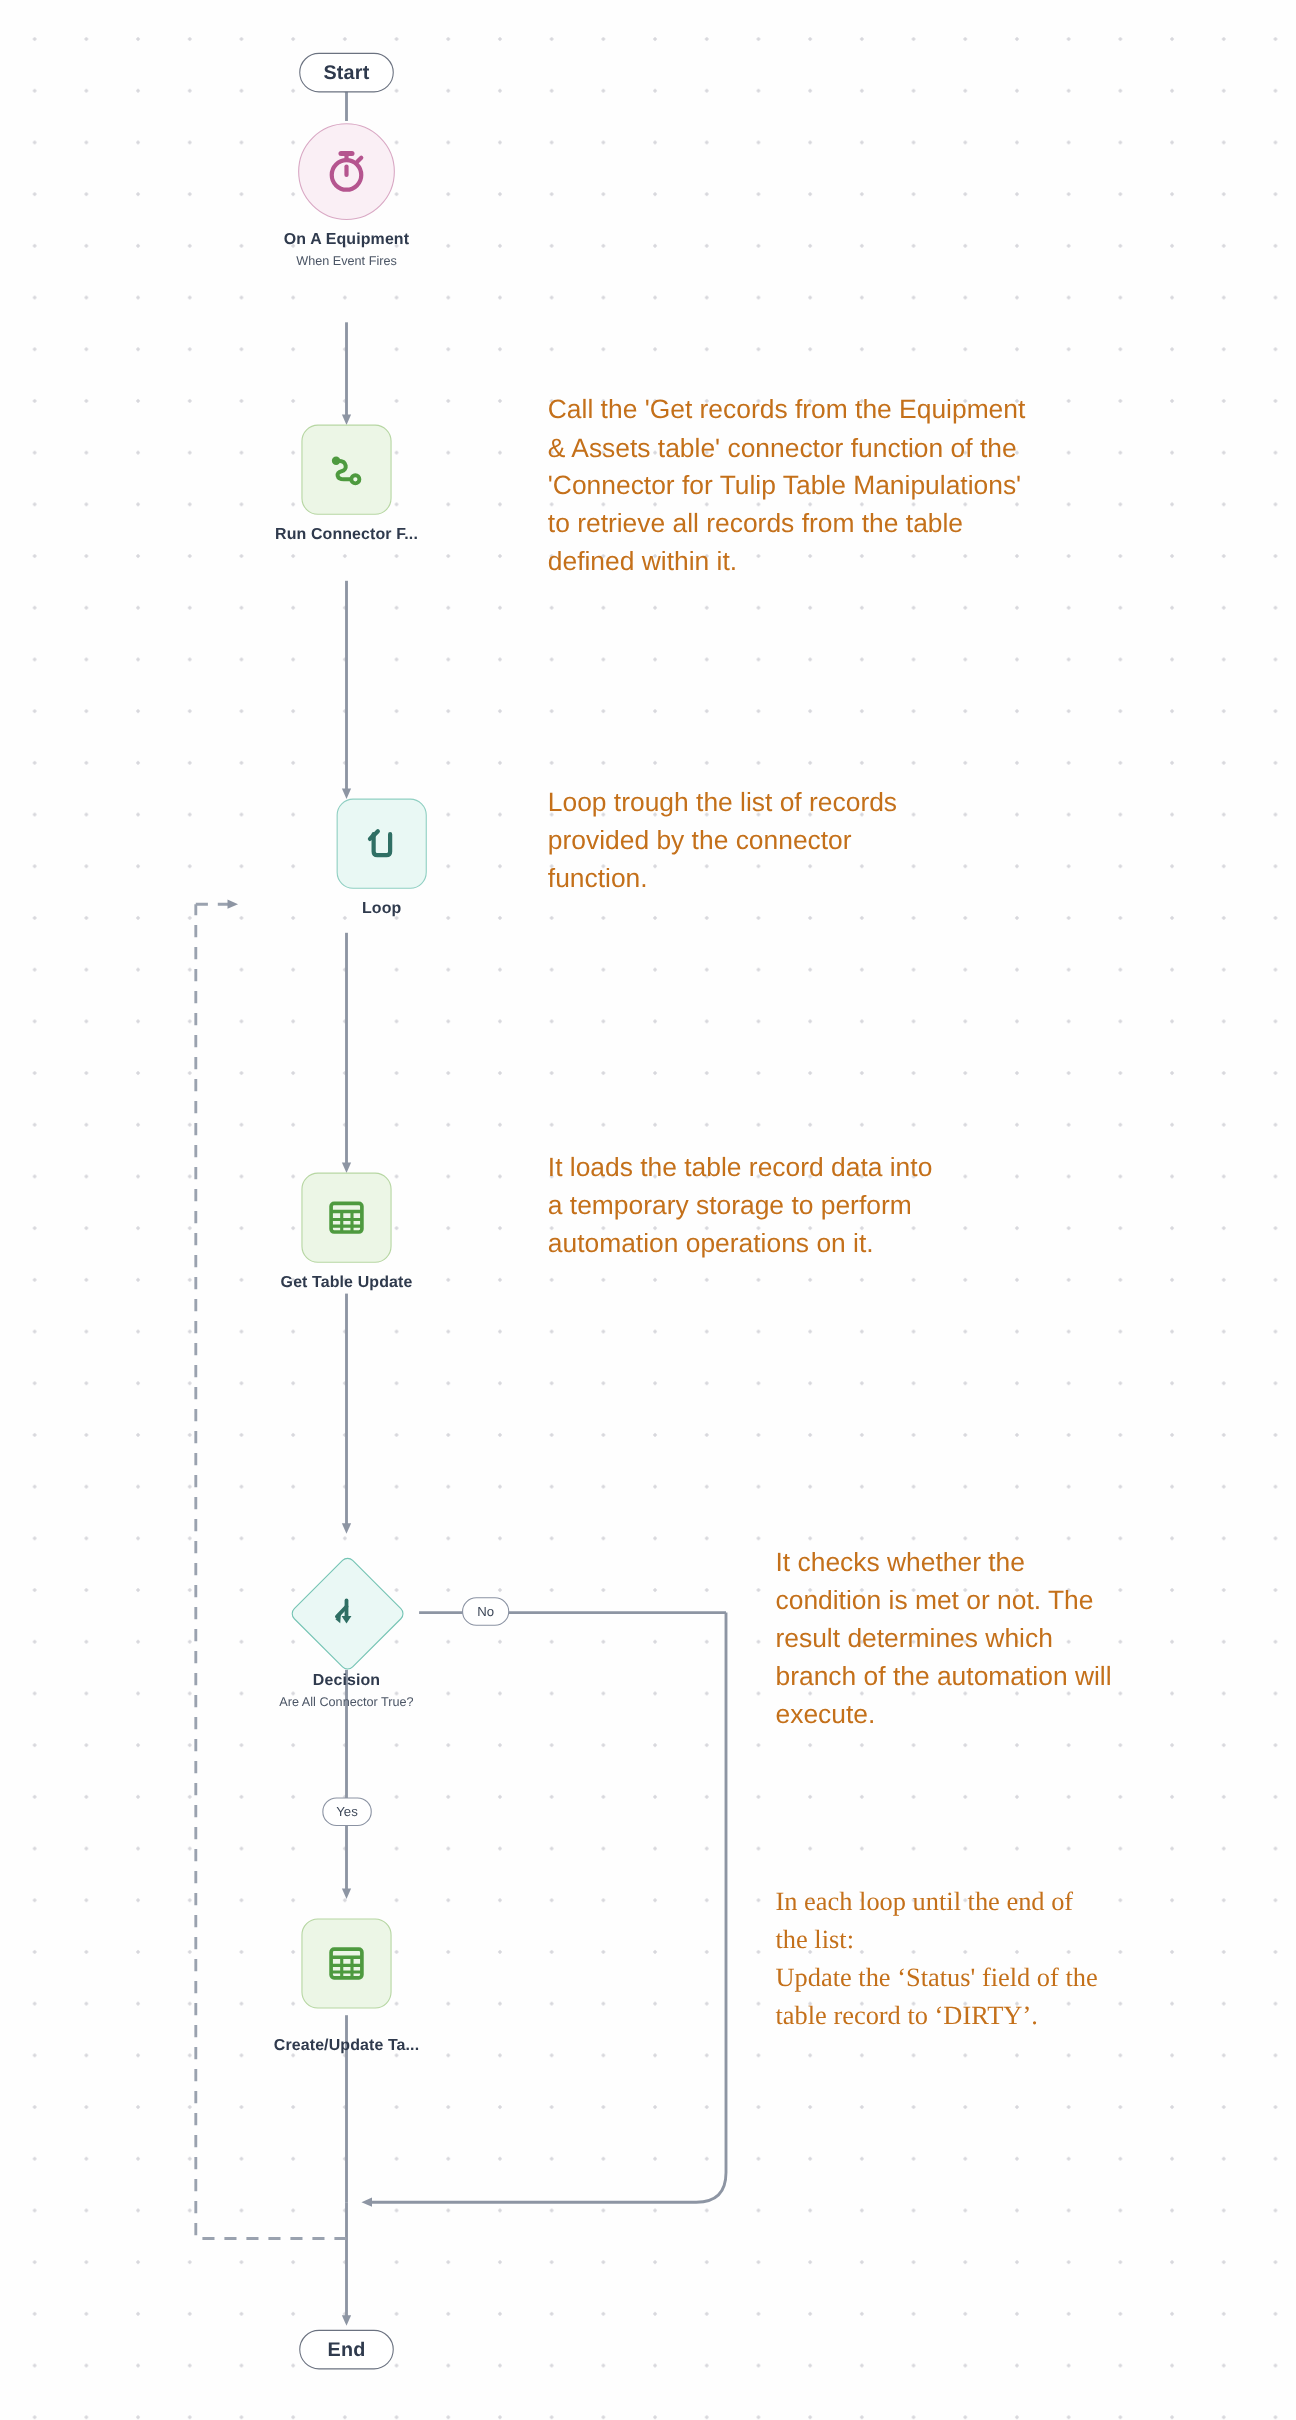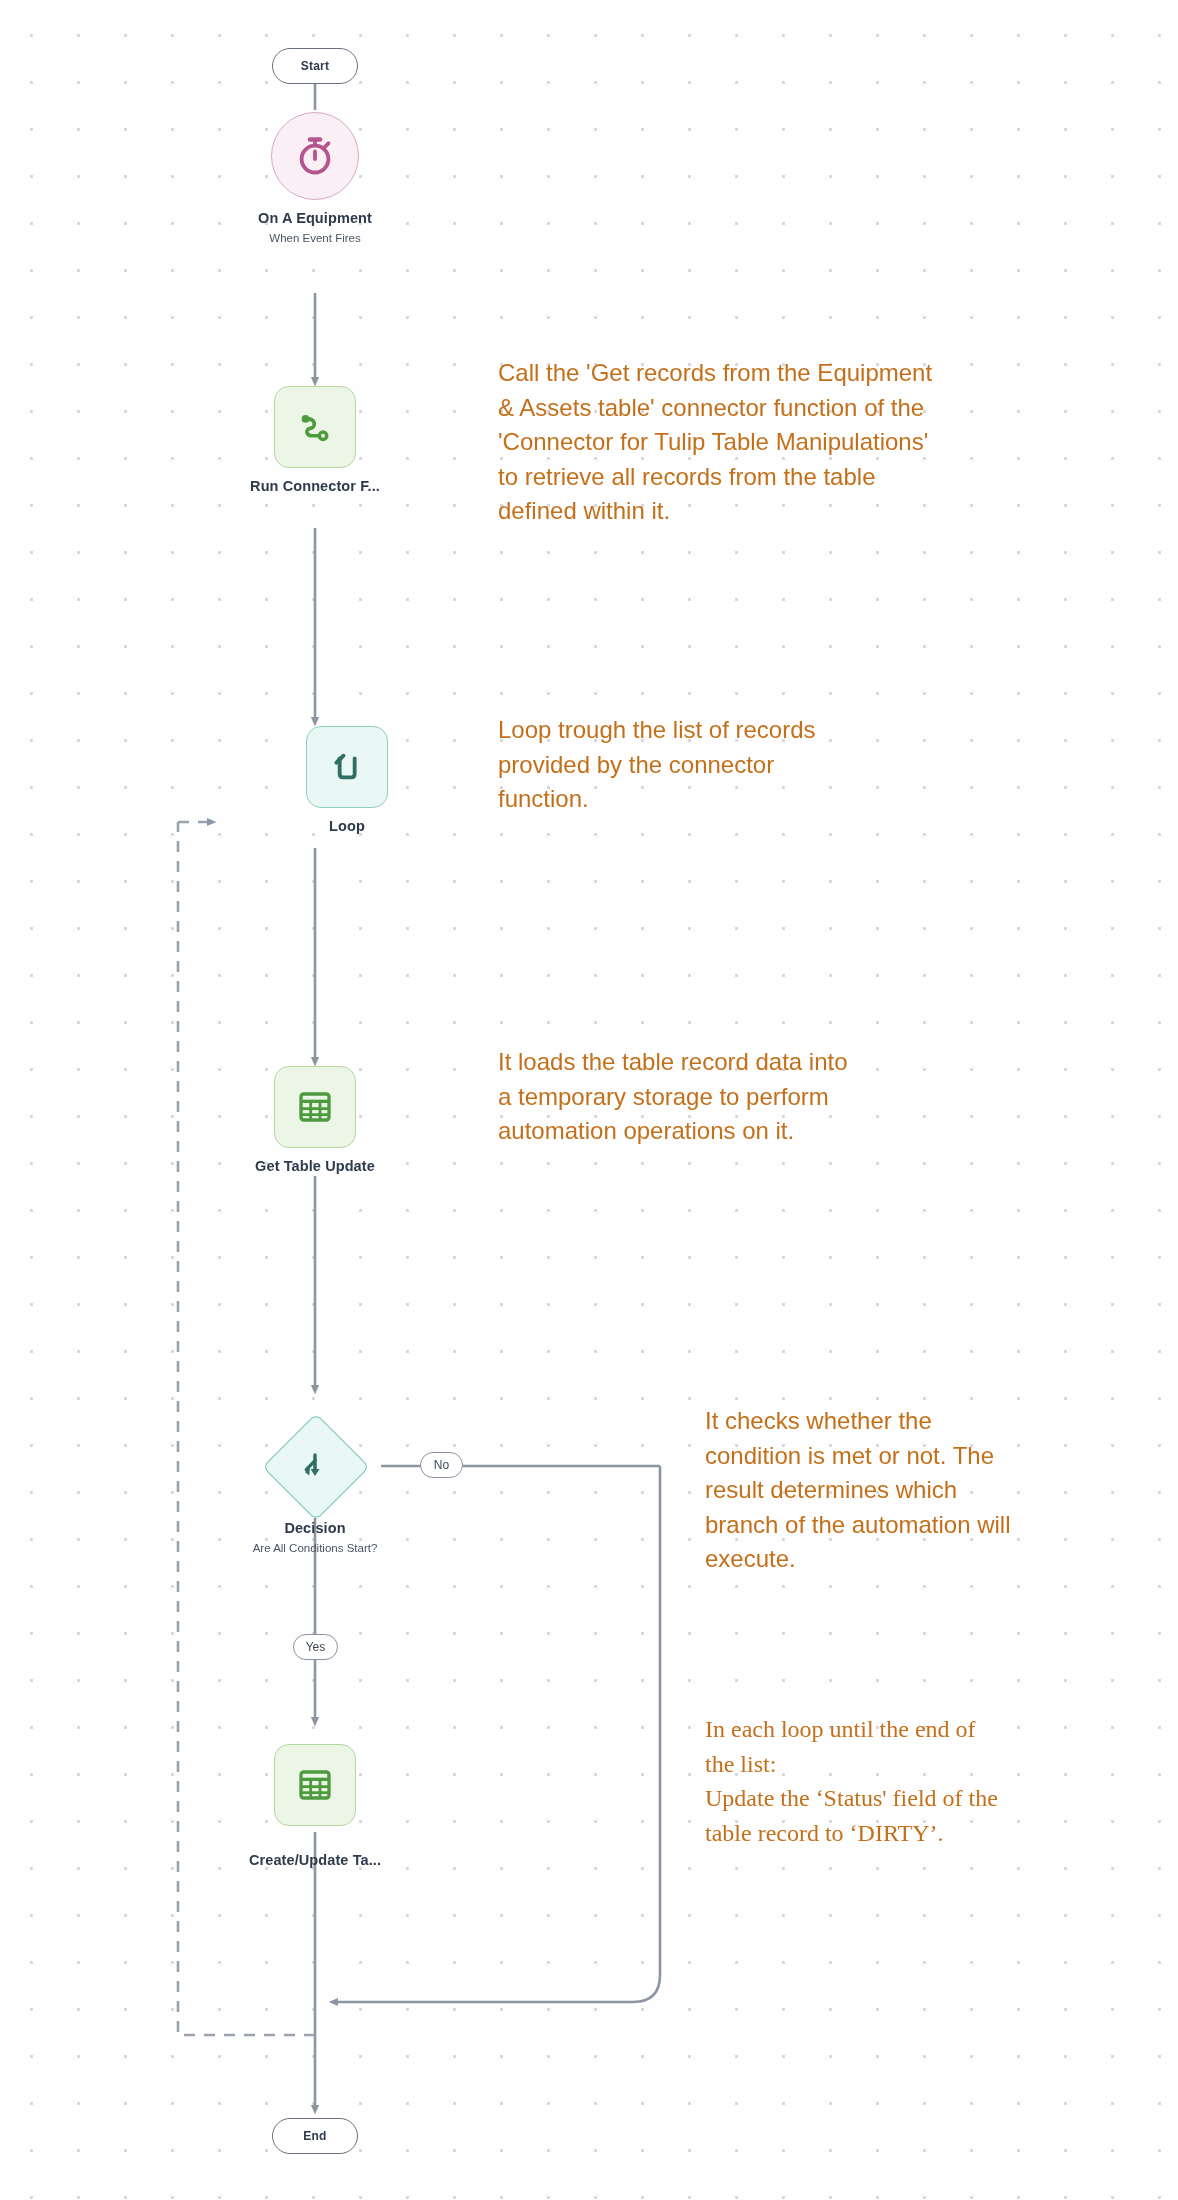--- a/index.html
+++ b/index.html
@@ -21,21 +21,21 @@
 
   
   .pill{
     position:absolute;
     box-sizing:border-box;
     background:#ffffff;
     border:1.6px solid #6b7280;
     border-radius:999px;
     color:#2f3a4d;
     font-weight:bold;
-    font-size:12px;
+    font-size:18px;
     letter-spacing:.2px;
     display:flex;align-items:center;justify-content:center;
     z-index:6;
   }
   
   .branch-pill{
     position:absolute;
     box-sizing:border-box;
     background:#ffffff;
     border:1.3px solid #8b93a3;
@@ -208,21 +208,21 @@
     <div class="diamond-wrap">
       <div class="diamond-bg"></div>
       <svg class="diamond-ico" width="36" height="36" viewBox="0 0 24 24" fill="none">
         <path d="M12 4.6 L12 14.6" stroke="#2f6f64" stroke-width="2.3" stroke-linecap="round"></path>
         <path d="M12 8.4 L6.2 14.4" stroke="#2f6f64" stroke-width="2.3" stroke-linecap="round"></path>
         <path d="M8.6 13.0 L5.3 16.0 L8.2 18.4 Z" fill="#2f6f64"></path>
         <path d="M9.0 14.0 L15.0 14.0 L12.0 18.6 Z" fill="#2f6f64"></path>
       </svg>
     </div>
     <div class="node-title" style="top:106px;">Decision</div>
-    <div class="node-sub" style="top:128px;">Are All Conditions Start?</div>
+    <div class="node-sub" style="top:128px;">Are All Connector True?</div>
   </div>
 
   <div class="branch-pill" style="left:420px;top:1452px;width:43px;height:26px;">
     <span>No</span>
   </div>
   <div class="branch-pill" style="left:293px;top:1634px;width:45px;height:26px;">
     <span>Yes</span>
   </div>
 
   <div class="node" style="left:274px;top:1744px;width:82px;height:82px;">

